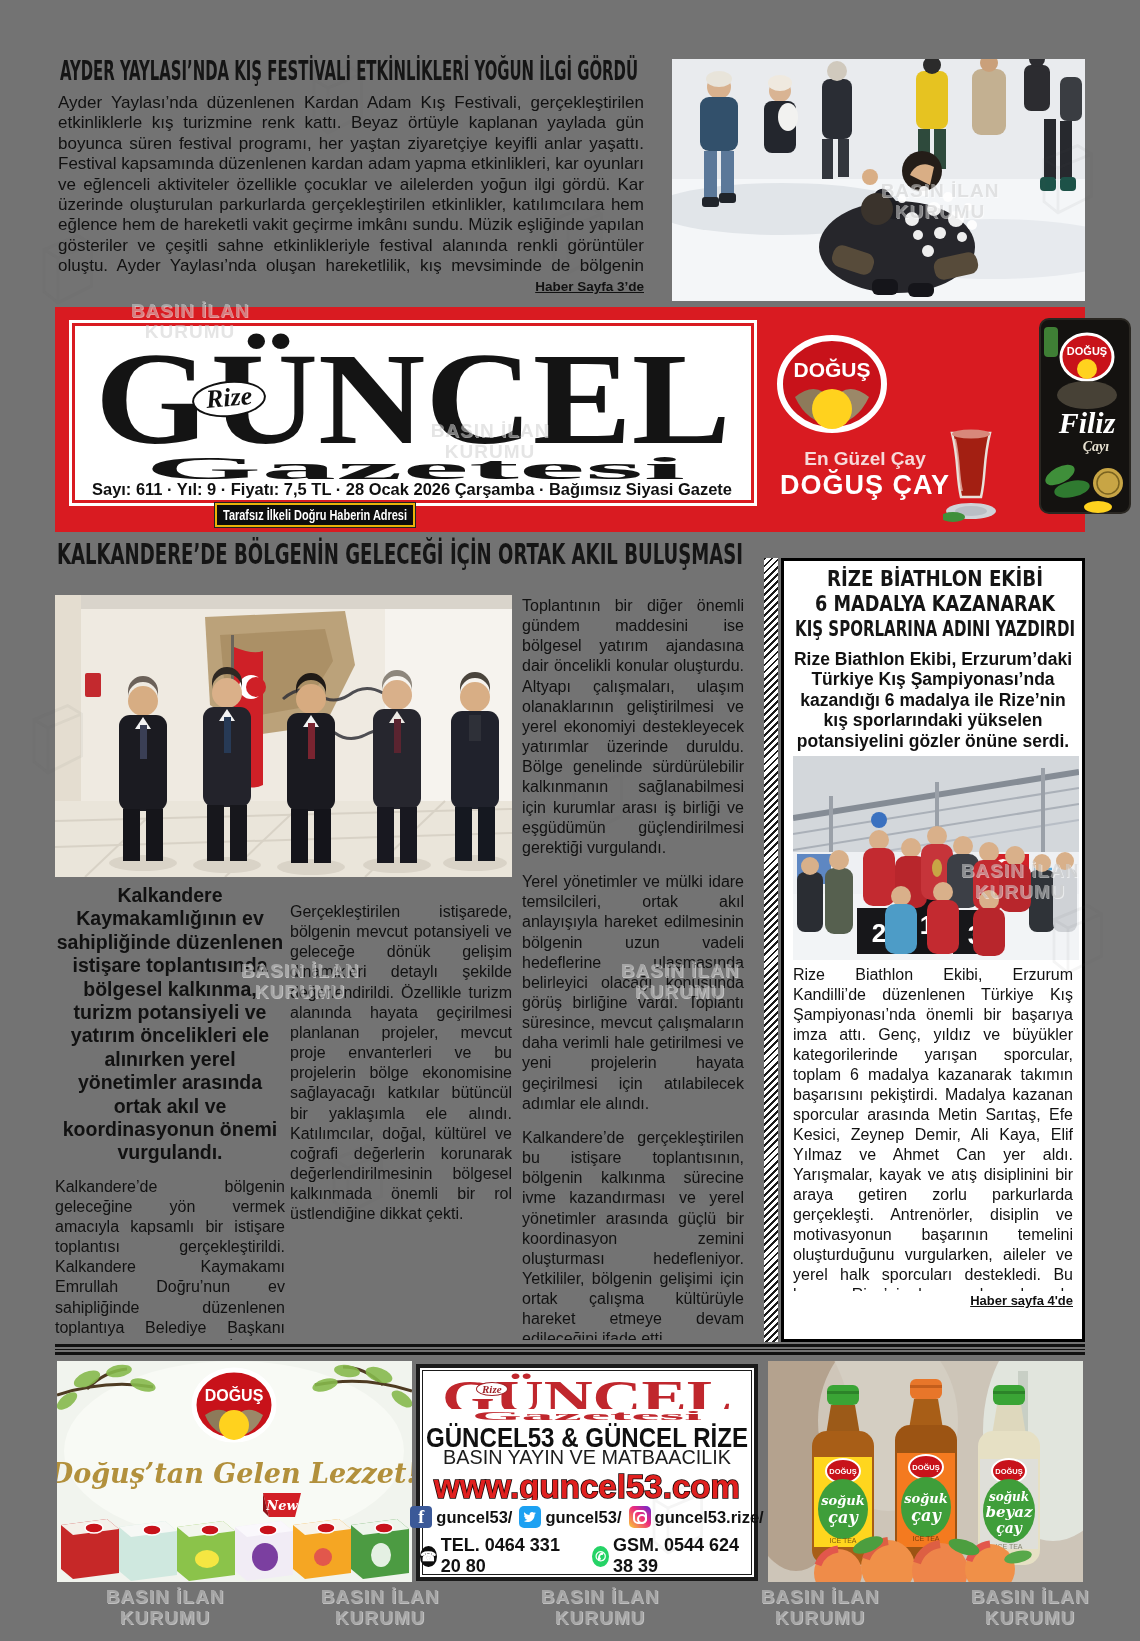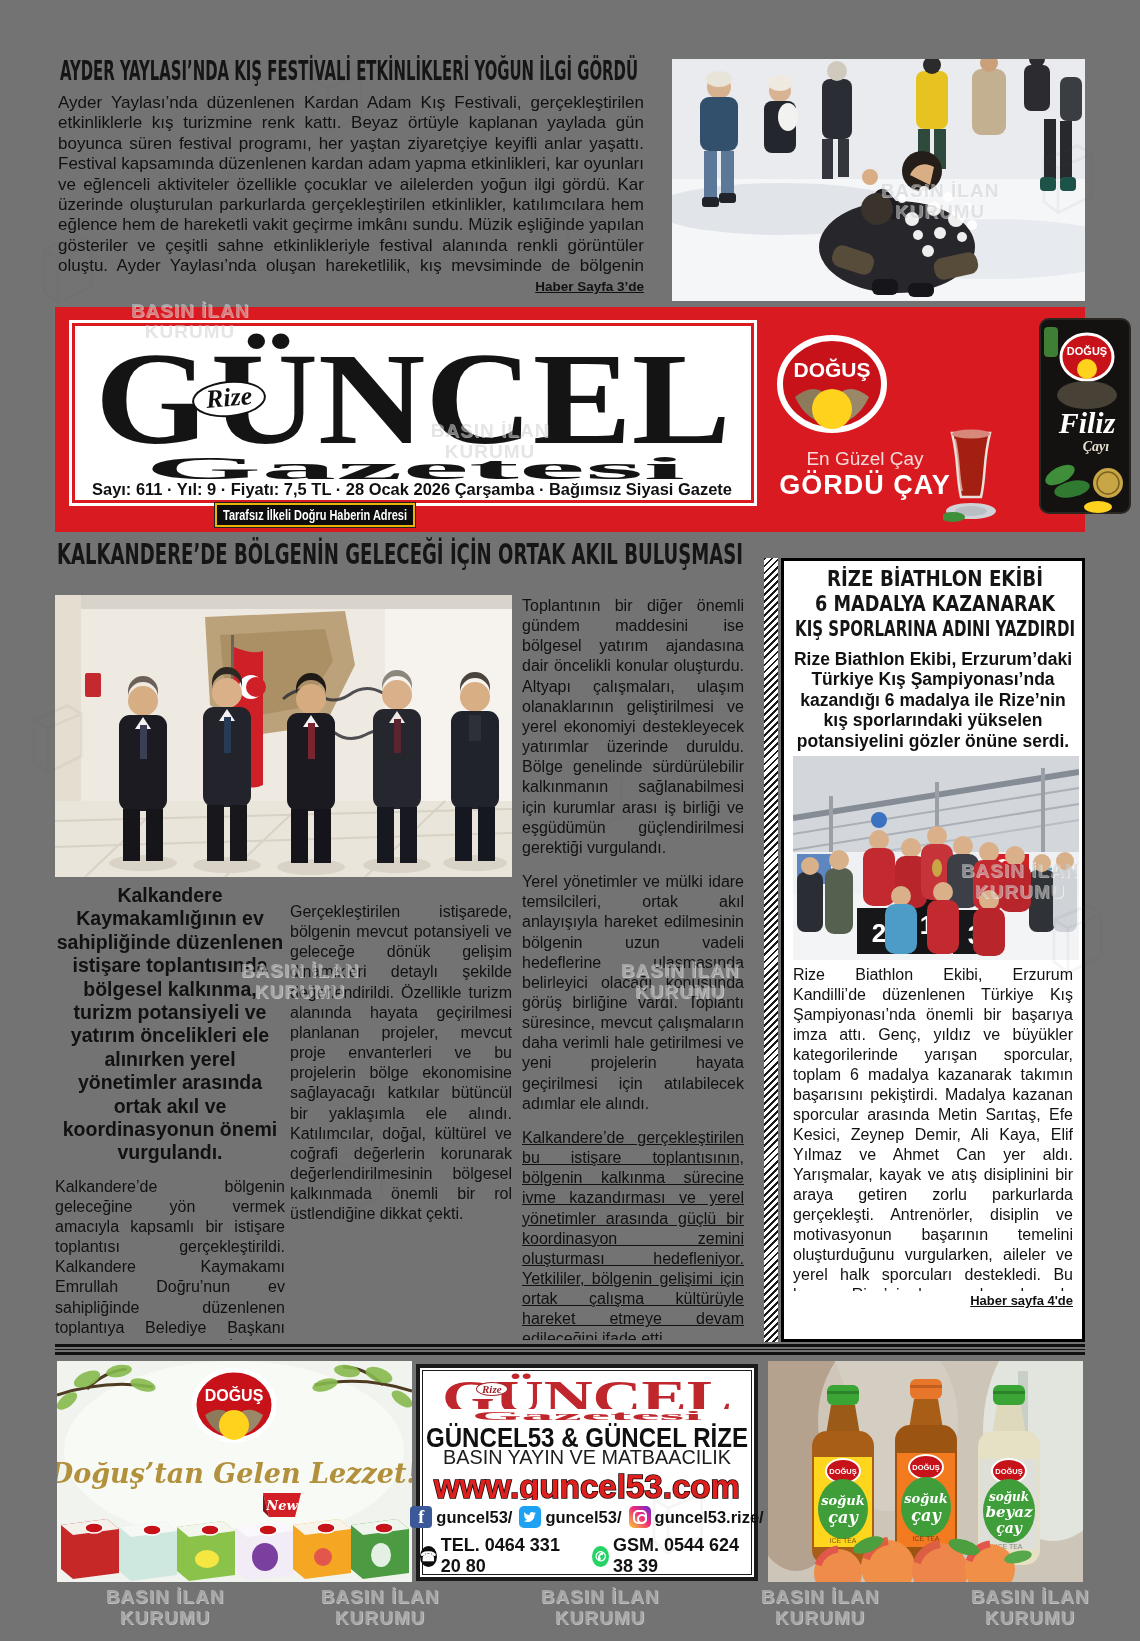--- a/index.html
+++ b/index.html
@@ -23,21 +23,21 @@
   
   #band { position:absolute; left:55px; top:307px; width:1030px; height:225px; background:#d91b21; }
   #mast-box { position:absolute; left:14px; top:13px; width:688px; height:186px; background:#fff;
               border:3px solid #fff; box-shadow:inset 0 0 0 3px #d91b21; }
   #rize-chip { position:absolute; left:120px; top:58px; background:#fff; border:2px solid #111;
                border-radius:50%; padding:0 12px 2px; font:italic bold 26px "Liberation Serif", serif;
                transform:rotate(-5deg); z-index:3; }
   #tagline-box { position:absolute; left:160px; top:196px; width:200px; height:24px; background:#0d0d0d;
                  border:2px solid #eab308; outline:1px solid #222; display:flex; align-items:center; justify-content:center; }
   #dogus-ad { position:absolute; left:700px; top:0; width:330px; height:225px; color:#fff; }
-  .dogus-line1 { position:absolute; left:0; top:141px; width:220px; text-align:center; font-size:19px; color:#f6d9d9; }
+  .dogus-line1 { position:absolute; left:0; top:141px; width:220px; text-align:center; font-size:19px; color:#f6d9d9;font-weight:bold; }
   .dogus-line2 { position:absolute; left:0; top:163px; width:220px; text-align:center; font-size:27px; font-weight:bold; letter-spacing:1px; }
 
   
   .coltxt { font-size:16px; line-height:1.26; text-align:justify; }
   .lede1 { font-size:19.5px; line-height:1.2; font-weight:bold; text-align:center; }
   #hatch { position:absolute; left:764px; top:558px; width:14px; height:784px;
            background:repeating-linear-gradient(135deg,#1a1a1a 0 2px,#fff 2px 5px); }
   #bia-box { position:absolute; left:781px; top:558px; width:304px; height:784px; background:#fff;
              border:3px solid #000; padding:5px 9px 0; }
   .bia-lede { font-size:17.5px; line-height:1.17; font-weight:bold; text-align:center; margin-top:3px; }
@@ -162,21 +162,21 @@
 
     <div id="dogus-ad">
       <svg class="abs" style="left:22px; top:28px;" width="110" height="98" viewBox="0 0 110 98">
         <ellipse cx="55" cy="49" rx="52" ry="46" fill="#c8121a" stroke="#ffffff" stroke-width="6"></ellipse>
         <path d="M18,62 Q40,44 55,66 L55,90 Q30,88 18,62 Z" fill="#8d7a5a"></path>
         <path d="M92,62 Q70,44 55,66 L55,90 Q80,88 92,62 Z" fill="#9b8868"></path>
         <circle cx="55" cy="74" r="20" fill="#ffd21e"></circle>
         <text x="55" y="42" text-anchor="middle" font-family="Liberation Sans, sans-serif" font-weight="bold" font-size="21" fill="#ffffff">DOĞUŞ</text>
       </svg>
       <div class="dogus-line1">En Güzel Çay</div>
-      <div class="dogus-line2">GÖRDÜ ÇAY</div>
+      <div class="dogus-line2">DOĞUŞ ÇAY</div>
 
       <svg class="abs" style="left:188px; top:120px;" width="56" height="96" viewBox="0 0 56 96">
         <ellipse cx="28" cy="84" rx="25" ry="8" fill="#cfd3d8"></ellipse>
         <ellipse cx="28" cy="84" rx="16" ry="5" fill="#b9bec5"></ellipse>
         <path d="M9,6 C16,34 13,48 18,70 L38,70 C43,48 40,34 47,6 Z" fill="#a31f12" stroke="#e8e2da" stroke-width="2.5"></path>
         <ellipse cx="28" cy="7" rx="19" ry="4.5" fill="#d8887b"></ellipse>
         <path d="M12,12 C17,34 15,48 19,64" stroke="#f0c9c0" stroke-width="2" fill="none" opacity="0.7"></path>
         <ellipse cx="10" cy="90" rx="12" ry="5" fill="#3f8f3a"></ellipse>
       </svg>
 
@@ -282,21 +282,21 @@
   <div class="abs" style="left:55px; top:884px; width:230px; height:456px; overflow:hidden;">
     <div class="lede1">Kalkandere Kaymakamlığının ev sahipliğinde düzenlenen istişare toplantısında bölgesel kalkınma, turizm potansiyeli ve yatırım öncelikleri ele alınırken yerel yönetimler arasında ortak akıl ve koordinasyonun önemi vurgulandı.</div>
     <div class="coltxt" style="margin-top:12px;">Kalkandere’de bölgenin geleceğine yön vermek amacıyla kapsamlı bir istişare toplantısı gerçekleştirildi. Kalkandere Kaymakamı Emrullah Doğru’nun ev sahipliğinde düzenlenen toplantıya Belediye Başkanı Mehmet Yılmaz, İkizdere Kaymakamı Burak Yaylacı, İkizdere Belediye</div>
   </div>
   <div class="abs" style="left:290px; top:884px; width:222px; height:456px; overflow:hidden;">
     <div class="coltxt" style="margin-top:18px;">Gerçekleştirilen istişarede, bölgenin mevcut potansiyeli ve geleceğe dönük gelişim dinamikleri detaylı şekilde değerlendirildi. Özellikle turizm alanında hayata geçirilmesi planlanan projeler, mevcut proje envanterleri ve bu projelerin bölge ekonomisine sağlayacağı katkılar bütüncül bir yaklaşımla ele alındı. Katılımcılar, doğal, kültürel ve coğrafi değerlerin korunarak değerlendirilmesinin bölgesel kalkınmada önemli bir rol üstlendiğine dikkat çekti.</div>
   </div>
   <div class="abs" style="left:522px; top:596px; width:222px; height:744px; overflow:hidden;">
     <div class="coltxt">Toplantının bir diğer önemli gündem maddesini ise bölgesel yatırım ajandasına dair öncelikli konular oluşturdu. Altyapı çalışmaları, ulaşım olanaklarının geliştirilmesi ve yerel ekonomiyi destekleyecek yatırımlar üzerinde duruldu. Bölge genelinde sürdürülebilir kalkınmanın sağlanabilmesi için kurumlar arası iş birliği ve eşgüdümün güçlendirilmesi gerektiği vurgulandı.</div>
     <div class="coltxt" style="margin-top:14px;">Yerel yönetimler ve mülki idare temsilcileri, ortak akıl anlayışıyla hareket edilmesinin bölgenin uzun vadeli hedeflerine ulaşmasında belirleyici olacağı konusunda görüş birliğine vardı. Toplantı süresince, mevcut çalışmaların daha verimli hale getirilmesi ve yeni projelerin hayata geçirilmesi için atılabilecek adımlar ele alındı.</div>
-    <div class="coltxt" style="margin-top:14px;text-decoration:underline;">Kalkandere’de gerçekleştirilen bu istişare toplantısının, bölgenin kalkınma sürecine ivme kazandırması ve yerel yönetimler arasında güçlü bir koordinasyon zemini oluşturması hedefleniyor. Yetkililer, bölgenin gelişimi için ortak çalışma kültürüyle hareket etmeye devam edileceğini ifade etti.</div>
+    <div class="coltxt" style="margin-top:14px;">Kalkandere’de gerçekleştirilen bu istişare toplantısının, bölgenin kalkınma sürecine ivme kazandırması ve yerel yönetimler arasında güçlü bir koordinasyon zemini oluşturması hedefleniyor. Yetkililer, bölgenin gelişimi için ortak çalışma kültürüyle hareket etmeye devam edileceğini ifade etti.</div>
 
   </div>
 
   <div id="hatch"></div>
 
   <div id="bia-box">
     <svg width="284" height="76">
       <text class="hl" x="142" y="20" font-size="21" text-anchor="middle" textLength="216" lengthAdjust="spacingAndGlyphs" style="font-stretch:condensed">RİZE BİATHLON EKİBİ</text>
       <text class="hl" x="142" y="45" font-size="21" text-anchor="middle" textLength="240" lengthAdjust="spacingAndGlyphs" style="font-stretch:condensed">6 MADALYA KAZANARAK</text>
       <text class="hl" x="142" y="70" font-size="21" text-anchor="middle" textLength="280" lengthAdjust="spacingAndGlyphs" style="font-stretch:condensed">KIŞ SPORLARINA ADINI YAZDIRDI</text>

